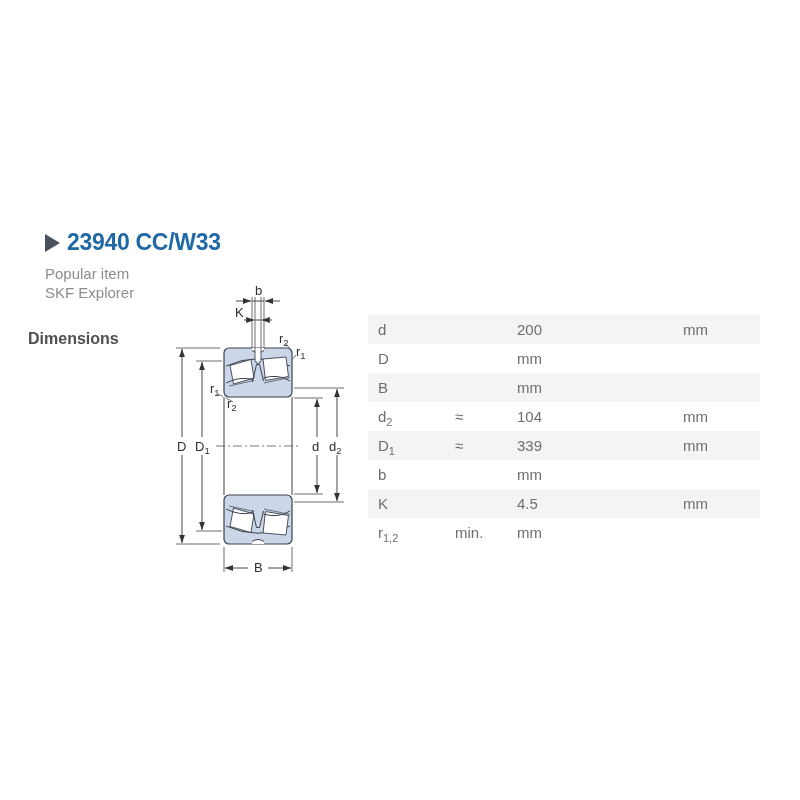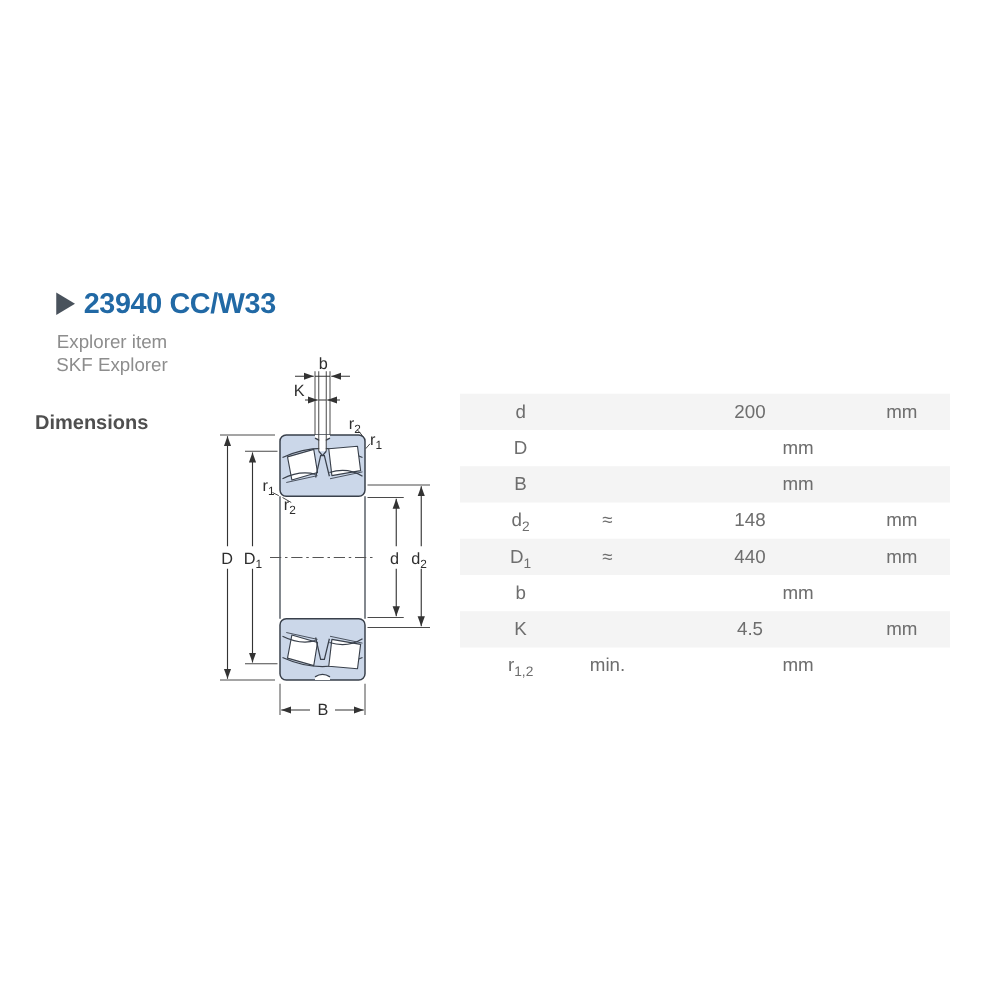--- a/index.html
+++ b/index.html
@@ -1,17 +1,17 @@
 <!DOCTYPE html>
 <html><head>
 <meta charset="utf-8">
 <style>
   html,body{margin:0;padding:0;background:#fff;}
   .page{position:relative;width:800px;height:712px;background:#ffffff;overflow:hidden;
-        font-family:"Liberation Sans",sans-serif;text-align:center;}
+        font-family:"Liberation Sans",sans-serif;}
 
   
   .prod-header{position:absolute;left:45px;top:229px;display:flex;align-items:center;}
   .tri{width:0;height:0;border-left:15px solid #49525c;border-top:9px solid transparent;
        border-bottom:9px solid transparent;margin-right:7px;}
   .prod-title{font-size:23px;font-weight:700;color:#2169a5;letter-spacing:-0.3px;}
 
   .tags{position:absolute;left:45px;top:264px;font-size:15px;color:#8d8d8d;line-height:19px;}
 
   .sec-heading{position:absolute;left:28px;top:330px;font-size:16px;font-weight:700;color:#4f4f4f;}
@@ -43,21 +43,21 @@
 <body>
 
 <div class="page">
 
   <div class="prod-header">
     <span class="tri"></span>
     <span class="prod-title">23940 CC/W33</span>
   </div>
 
   <div class="tags">
-    <div>Explorer item</div>
+    <div>Popular item</div>
     <div>SKF Explorer</div>
   </div>
 
   <div class="sec-heading">Dimensions</div>
 
   <svg class="diagram" width="200" height="320" viewBox="0 0 200 320">
     <defs>
       <marker id="ah" markerWidth="9" markerHeight="7" refX="8" refY="3.5" orient="auto" markerUnits="userSpaceOnUse">
         <path d="M0,0.6 L8,3.5 L0,6.4 Z" fill="#333"></path>
       </marker>
@@ -161,27 +161,27 @@
         <span class="c-unit">mm</span>
       </div>
       <div class="dim-row">
         <span class="c-sym">B</span>
         <span class="c-qual"></span>
         <span class="c-unit">mm</span>
       </div>
       <div class="dim-row">
         <span class="c-sym">d<sub>2</sub></span>
         <span class="c-qual">≈</span>
-        <span class="c-val">148</span>
+        <span class="c-val">104</span>
         <span class="c-unit">mm</span>
       </div>
       <div class="dim-row">
         <span class="c-sym">D<sub>1</sub></span>
         <span class="c-qual">≈</span>
-        <span class="c-val">440</span>
+        <span class="c-val">339</span>
         <span class="c-unit">mm</span>
       </div>
       <div class="dim-row">
         <span class="c-sym">b</span>
         <span class="c-qual"></span>
         <span class="c-unit">mm</span>
       </div>
       <div class="dim-row">
         <span class="c-sym">K</span>
         <span class="c-qual"></span>

